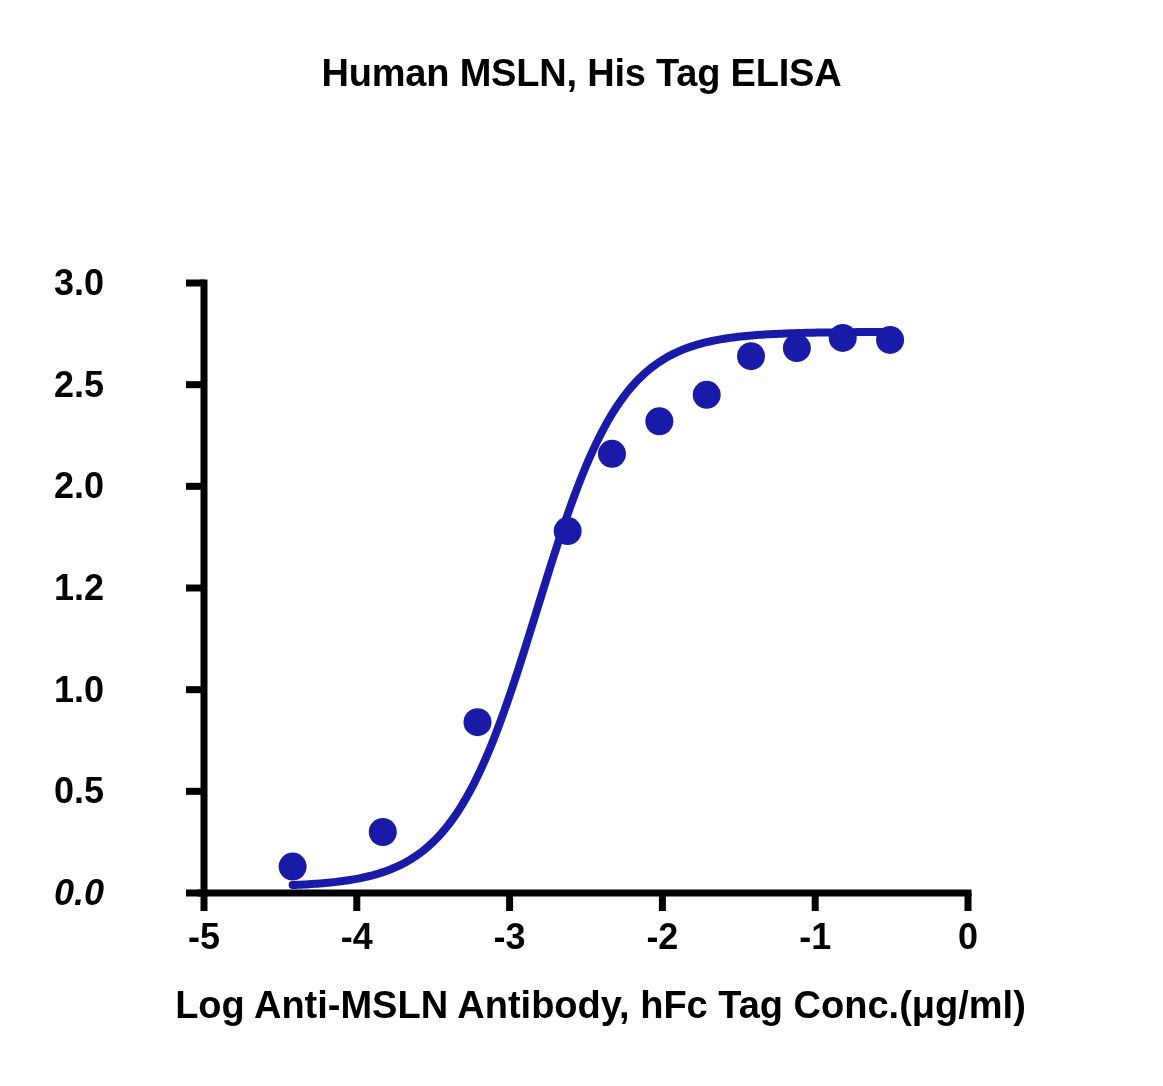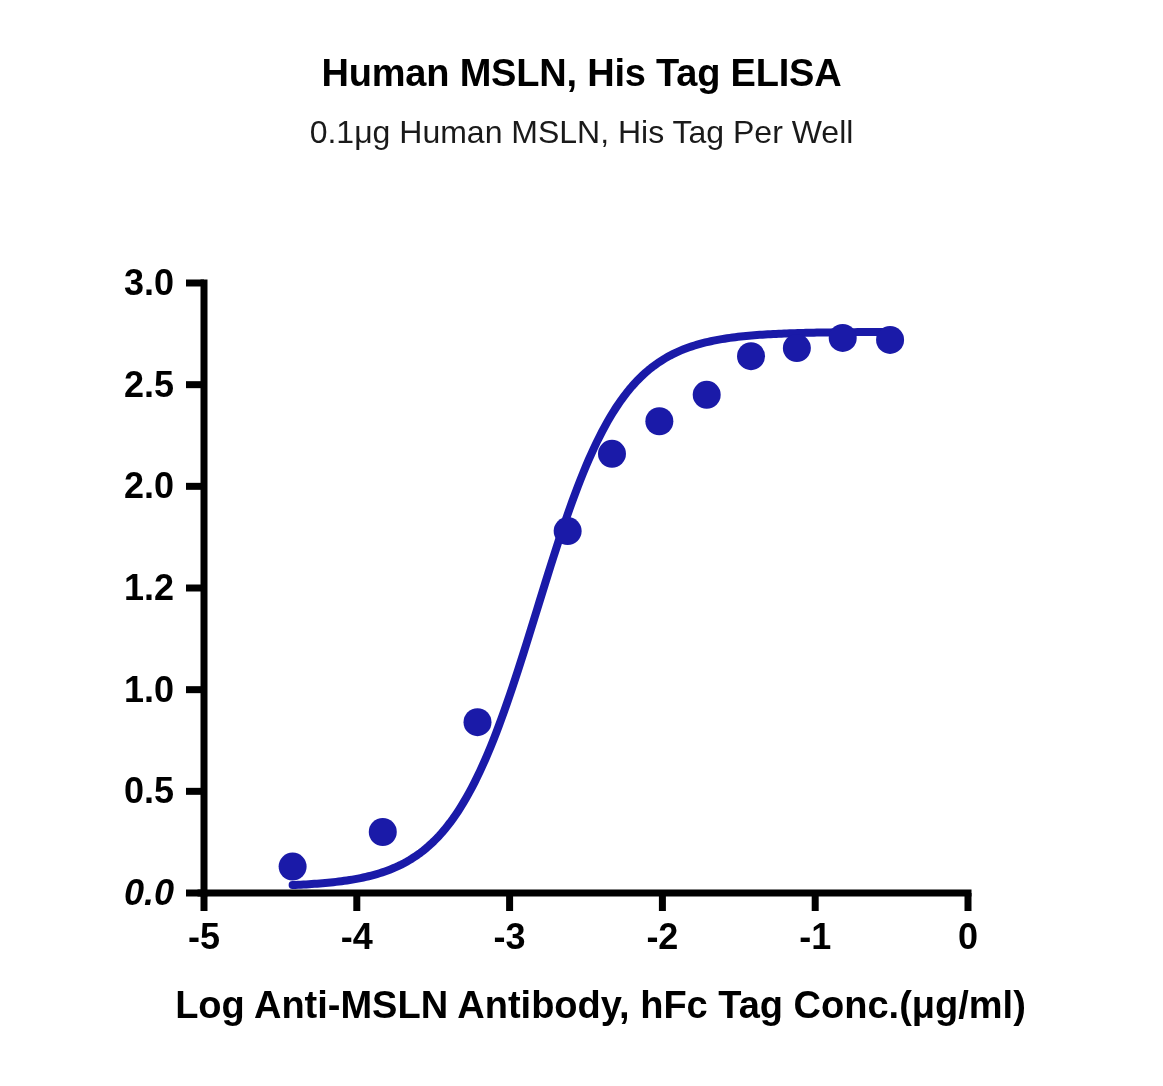--- a/index.html
+++ b/index.html
@@ -57,21 +57,20 @@
     position: absolute;
     left: -204px;
     top: -283px;
     width: 1163px;
     height: 1086px;
     overflow: visible;
   }
   .y-tick-label {
     position: absolute;
     width: 120px;
-    text-align: right;
     font-size: 36px;
     font-weight: bold;
     color: #000000;
     line-height: 1;
     white-space: nowrap;
   }
   .x-tick-label {
     position: absolute;
     width: 80px;
     text-align: center;
@@ -94,21 +93,20 @@
     padding-left: 19px;
   }
 </style>
 </head>
 <body>
 
 <div id="figure">
 
   <div id="chart-title">Human MSLN, His Tag ELISA</div>
 
-  <div id="chart-subtitle">0.1μg Human MSLN, His Tag Per Well</div>
 
   <div id="x-axis-title">Log Anti-MSLN Antibody, hFc Tag Conc.(μg/ml)</div>
 
   <div id="plot-area">
     <svg id="plot-svg" viewBox="0 0 1163 1086">
       <g id="axis-lines">
         <line id="y-axis-line" x1="204" y1="283" x2="204" y2="893" stroke="#000000" stroke-width="7" stroke-linecap="square"></line>
         <line id="x-axis-line" x1="201" y1="893" x2="968" y2="893" stroke="#000000" stroke-width="7" stroke-linecap="square"></line>
       </g>
       <g id="y-ticks">

